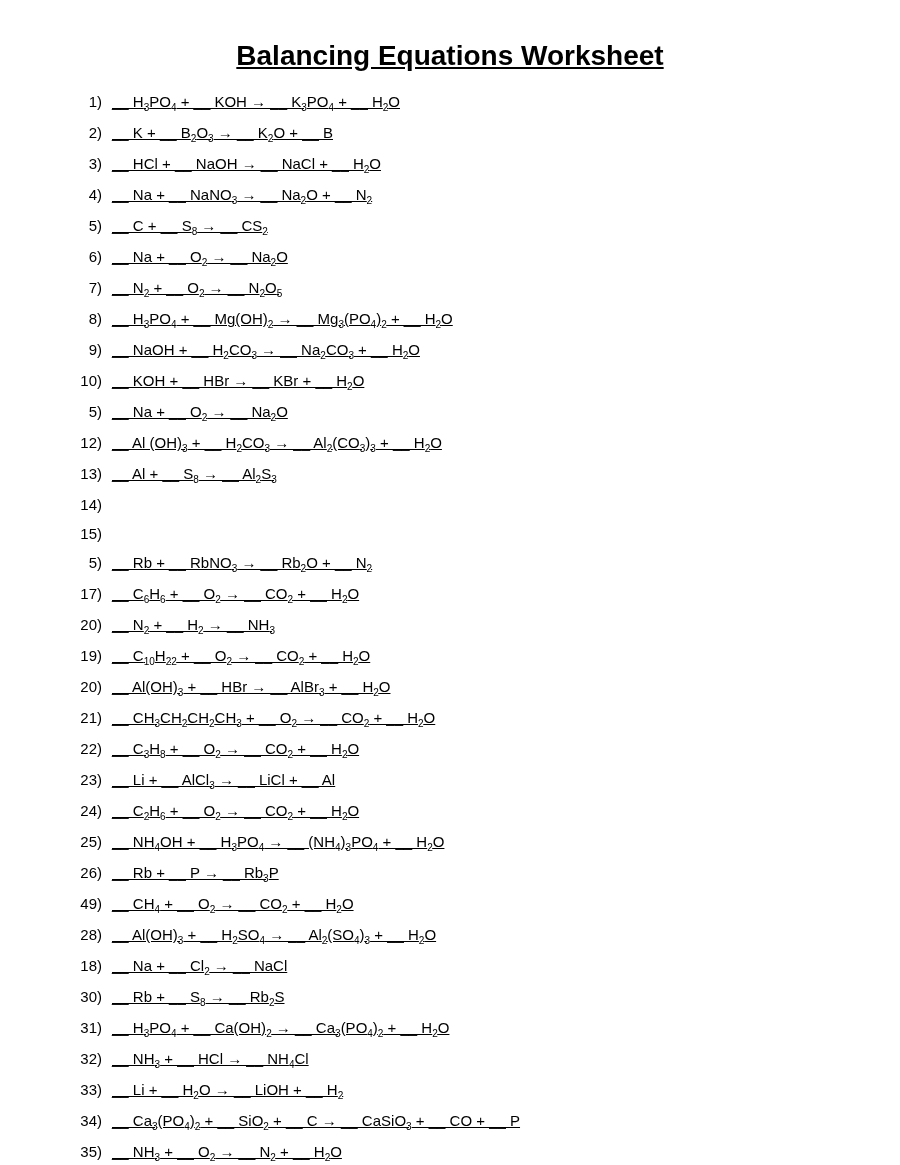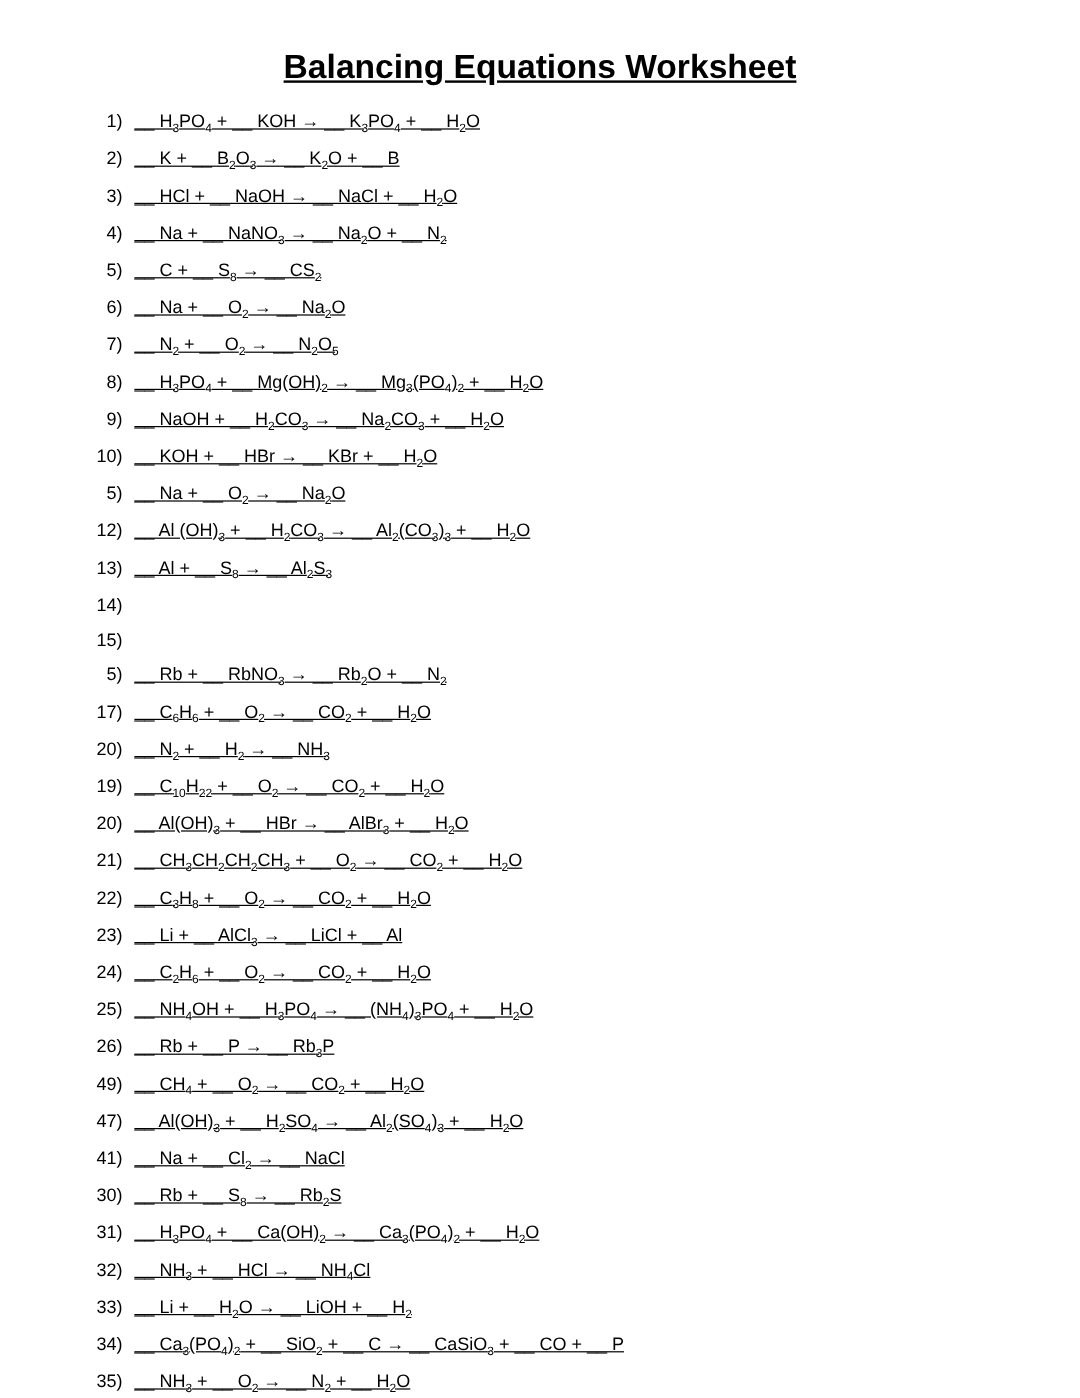--- a/index.html
+++ b/index.html
@@ -150,25 +150,25 @@
     </li>
     <li>
       <span class="num">26)</span>
       <span class="eq">__ Rb + __ P → __ Rb<sub>3</sub>P</span>
     </li>
     <li>
       <span class="num">49)</span>
       <span class="eq">__ CH<sub>4</sub> + __ O<sub>2</sub> → __ CO<sub>2</sub> + __ H<sub>2</sub>O</span>
     </li>
     <li>
-      <span class="num">47)</span>
+      <span class="num">28)</span>
       <span class="eq">__ Al(OH)<sub>3</sub> + __ H<sub>2</sub>SO<sub>4</sub> → __ Al<sub>2</sub>(SO<sub>4</sub>)<sub>3</sub> + __ H<sub>2</sub>O</span>
     </li>
     <li>
-      <span class="num">41)</span>
+      <span class="num">18)</span>
       <span class="eq">__ Na + __ Cl<sub>2</sub> → __ NaCl</span>
     </li>
     <li>
       <span class="num">30)</span>
       <span class="eq">__ Rb + __ S<sub>8</sub> → __ Rb<sub>2</sub>S</span>
     </li>
     <li>
       <span class="num">31)</span>
       <span class="eq">__ H<sub>3</sub>PO<sub>4</sub> + __ Ca(OH)<sub>2</sub> → __ Ca<sub>3</sub>(PO<sub>4</sub>)<sub>2</sub> + __ H<sub>2</sub>O</span>
     </li>

